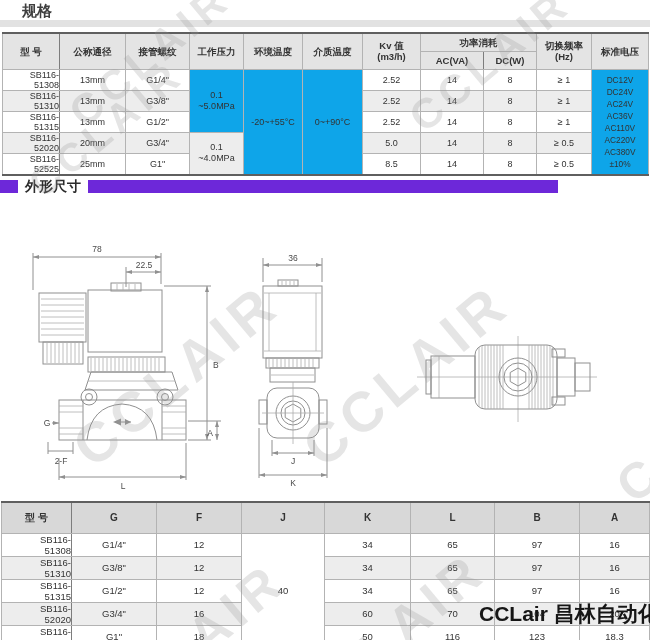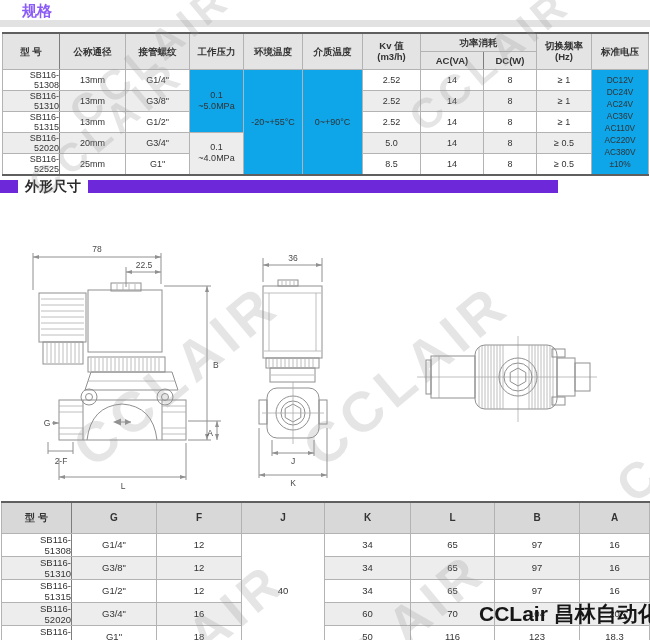--- a/index.html
+++ b/index.html
@@ -3,21 +3,21 @@
 <meta charset="utf-8">
 <style>
   * { margin:0; padding:0; box-sizing:border-box; }
   html,body { background:#fff; }
   .page {
     position:relative; width:650px; height:640px; overflow:hidden;
     background:#fff; font-family:"Liberation Sans","DejaVu Sans",sans-serif;
     color:#333;
   }
   
-  .sec-title { position:absolute; left:22px; top:2px; font-size:15px; font-weight:bold; color:#8b5cf6; z-index:3; }
+  .sec-title { position:absolute; left:22px; top:2px; font-size:15px; font-weight:bold; color:#404040; z-index:3; }
   .bar1 { position:absolute; left:0; top:20px; width:650px; height:7px; background:#e2e2e2; z-index:1; }
   .bar2 { position:absolute; left:0; top:180px; width:558px; height:13px; background:#6d28d9; z-index:1; }
   .bar2 .bar-label {
     position:absolute; left:18px; top:-4px; height:20px; background:#fff;
     padding:0 7px; font-size:14px; font-weight:bold; color:#2b2b2b; line-height:20px;
   }
   
   table { border-collapse:collapse; table-layout:fixed; position:absolute; z-index:2; background:#fff; }
   td, th { border:1px solid #b3b3b3; text-align:center; vertical-align:middle; padding:0; overflow:hidden; }
   .spec { left:2px; top:32px; width:646px; border-top:2px solid #5f5f5f; border-bottom:2px solid #5f5f5f; }

